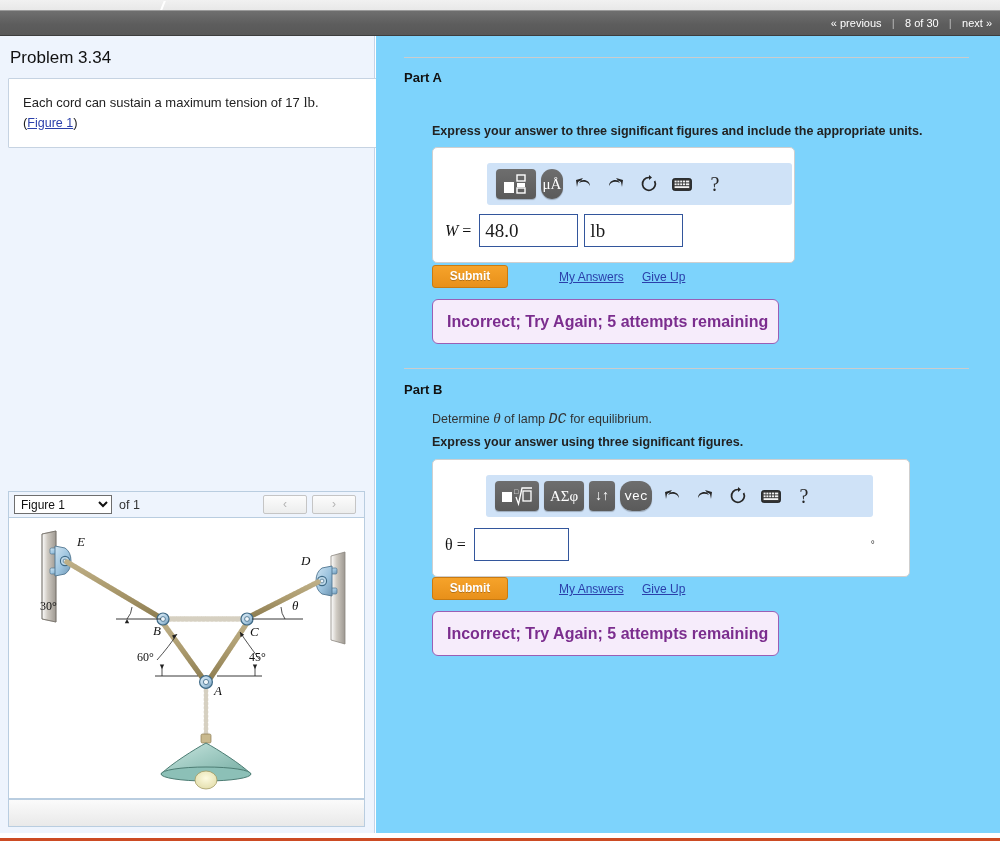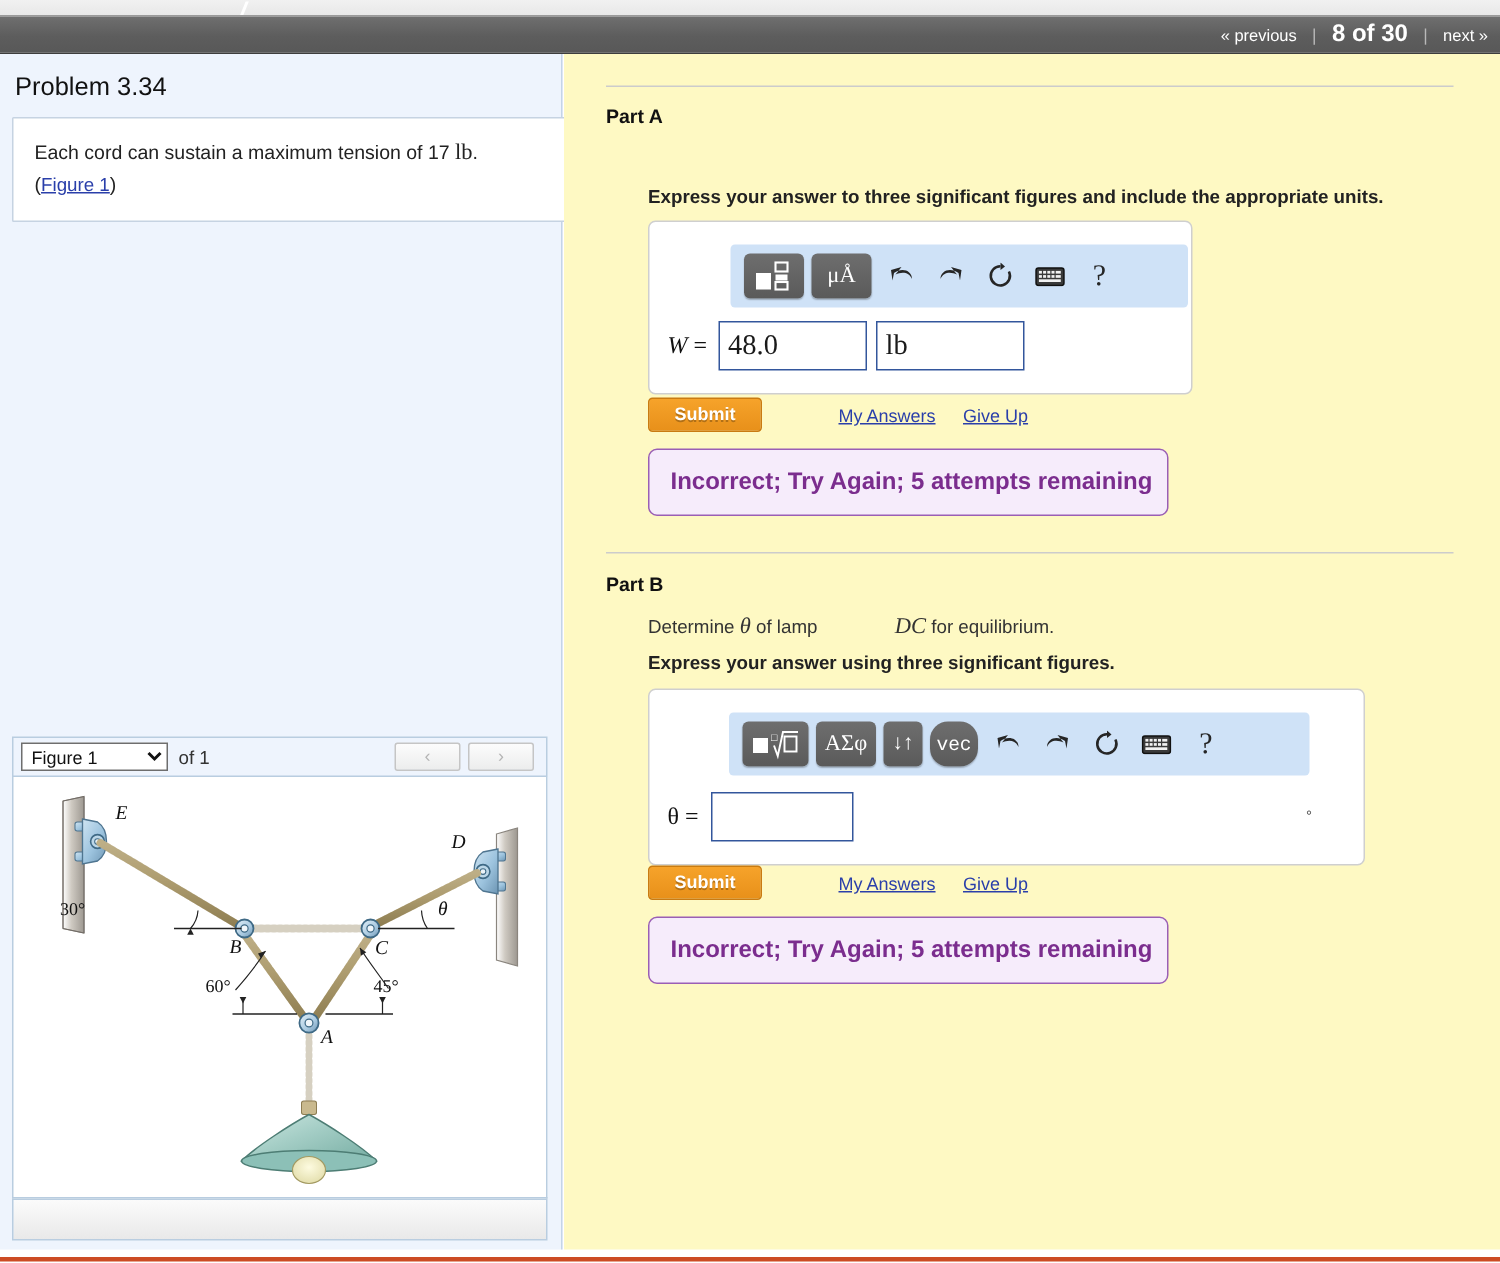--- a/index.html
+++ b/index.html
@@ -28,33 +28,33 @@
     position:absolute;left:0;top:11px;width:1000px;height:24px;
     background:linear-gradient(#6f6f6f,#5d5d5d 55%,#585858);
     border-bottom:1px solid #3d3d3d;
   }
   #nav-right{
     position:absolute;right:8px;top:0;height:24px;line-height:24px;
     color:#fff;font-size:11.5px;white-space:nowrap;
   }
   #nav-right a{color:#fff;text-decoration:none;}
   .navsep{color:#b9b9b9;margin:0 7px;}
-  .navpos{color:#fff;font-weight:bold;font-size:16px;}
+  .navpos{color:#fff;font-weight:normal;font-size:11px;}
   .navlink{font-size:11px;}
 
   
   #left-pane{
     position:absolute;left:0;top:36px;width:375px;height:797px;
     background:#eef4fd;border-right:1px solid #c4d4e8;
     box-sizing:border-box;
     padding-left:44px;
   }
   #right-pane{
     position:absolute;left:376px;top:36px;width:624px;height:797px;
-    background:#fef9c3;
+    background:#7dd3fc;
   }
   #bottom-rule{
     position:absolute;left:0;top:838px;width:1000px;height:3px;
     background:#cc4b23;
   }
 
   
   #problem-title{
     position:absolute;left:10px;top:12px;
     font-size:17px;color:#111;font-weight:normal;
@@ -110,21 +110,21 @@
   .part-head{
     position:absolute;left:28px;font-size:13px;font-weight:bold;color:#111;
   }
   .part-prompt{
     position:absolute;left:56px;font-size:12.5px;color:#333;
   }
   .part-instruct{
     position:absolute;left:56px;font-size:12.5px;font-weight:bold;color:#222;
   }
   .mathvar{font-family:"Liberation Serif",serif;font-style:italic;font-size:15px;}
-  .mathvar-up{font-family:Liberation Serif, serif;font-style:italic;font-size:15px;margin-left:48px;}
+  .mathvar-up{font-family:Liberation Mono, monospace;font-style:italic;font-size:15px;}
 
   
   .answer-box{
     position:absolute;box-sizing:border-box;
     border:1px solid #cfcfcf;border-radius:5px;background:#fff;
   }
   .mathbar{
     position:absolute;box-sizing:border-box;
     background:#cfe2f7;border-radius:3px;
     display:flex;align-items:center;
@@ -361,21 +361,21 @@
   <div class="answer-box" style="left:56px;top:111px;width:363px;height:116px;">
     <div class="mathbar" style="left:54px;top:15px;width:305px;height:42px;padding-left:9px;">
       <div class="tb-btn" style="width:40px;">
         <svg width="26" height="20" viewBox="0 0 26 20">
           <rect x="1" y="8" width="10" height="11" fill="#fff"></rect>
           <rect x="14" y="1" width="8" height="6" fill="none" stroke="#fff" stroke-width="1.4"></rect>
           <rect x="14" y="9" width="8" height="4" fill="#fff"></rect>
           <rect x="14" y="14" width="8" height="5" fill="none" stroke="#fff" stroke-width="1.4"></rect>
         </svg>
       </div>
-      <div class="tb-btn" style="width:40px;font-size:15px;">μÅ</div>
+      <div class="tb-btn" style="width:22px;font-size:15px;border-radius:14px;">μÅ</div>
       <div class="tb-icon">
         <svg width="18" height="16" viewBox="0 0 18 16">
           <path d="M4 6 C 9 2 16 4 16 10 C 14 5 9 5 5 7 L9 2 L2 4 L3 11 Z" fill="#262626"></path>
         </svg>
       </div>
       <div class="tb-icon">
         <svg width="18" height="16" viewBox="0 0 18 16">
           <path d="M14 6 C 9 2 2 4 2 10 C 4 5 9 5 13 7 L9 2 L16 4 L15 11 Z" fill="#262626"></path>
         </svg>
       </div>

